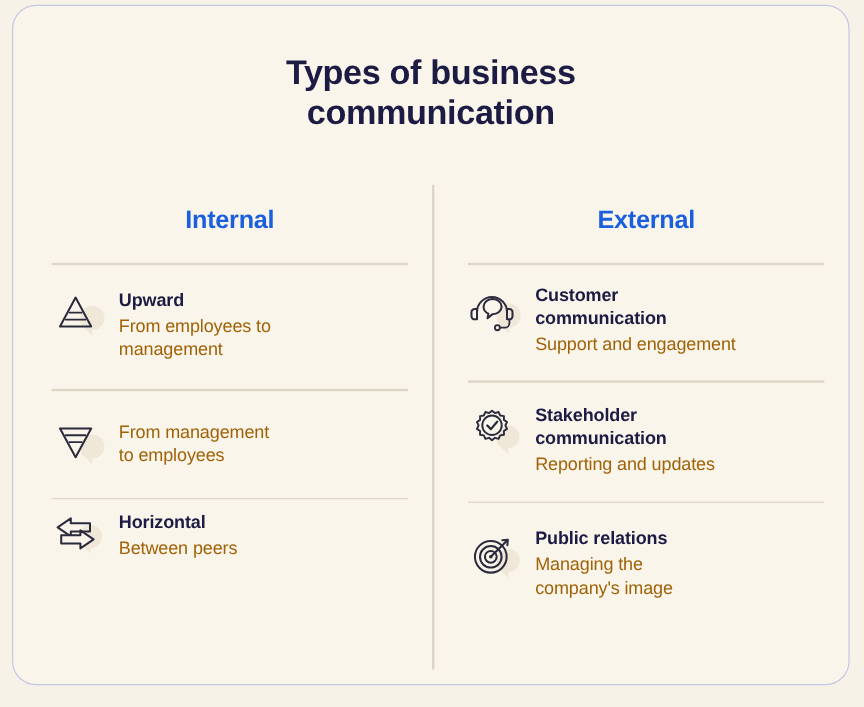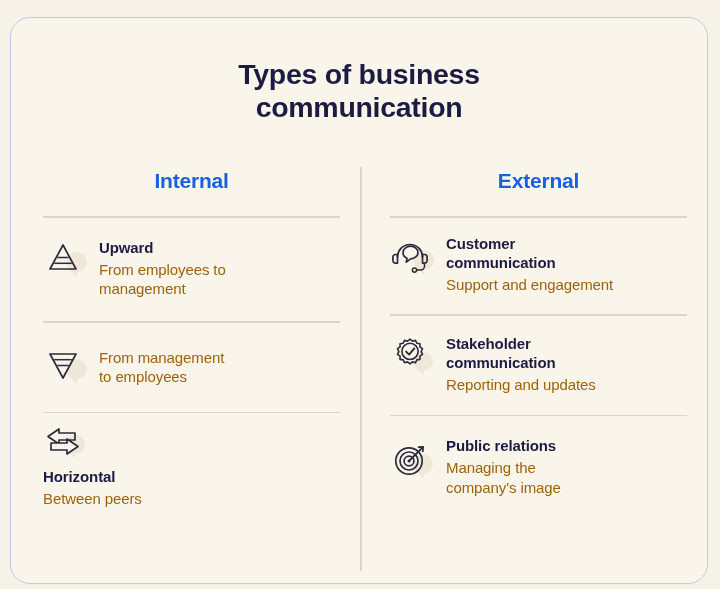--- a/index.html
+++ b/index.html
@@ -11,21 +11,21 @@
     height: 589px;
     background: #f7f2e7;
     font-family: "Liberation Sans", sans-serif;
     overflow: hidden;
   }
 
   
   #infographic-card {
     position: absolute;
     left: 10px;
-    top: 17px;
+    top: 4px;
     width: 698px;
     height: 567px;
     box-sizing: border-box;
     background: #faf5ea;
     border: 1.5px solid #c3c8e8;
     border-radius: 20px;
     overflow: hidden;
   }
 
   
@@ -64,21 +64,21 @@
   #column-divider {
     position: absolute;
     left: 349px;
     top: 13px;
     width: 1.5px;
     height: 404px;
     background: #ddd6c6;
   }
 
   .column-heading {
-    margin: 0;
+    margin: 16px;
     text-align: center;
     font-size: 21px;
     font-weight: bold;
     letter-spacing: -0.2px;
     color: #1a5fe0;
     line-height: 1;
     padding-top: 16px;
   }
 
   .heading-rule {
@@ -135,21 +135,21 @@
   .item-rule {
     height: 1.5px;
     background: #ddd6c6;
   }
 
   
   .column.left  .item-0 { padding-top: 18px; }
   .column.left  .rule-0 { margin-top: 22px; }
   .column.left  .item-1 { padding-top: 20px; }
   .column.left  .rule-1 { margin-top: 23px; }
-  .column.left  .item-2 { padding-top: 8px; flex-direction: column; }
+  .column.left  .item-2 { padding-top: 8px; }
 
   
   .column.right .item-0 { padding-top: 14px; }
   .column.right .rule-0 { margin-top: 20px; }
   .column.right .item-1 { padding-top: 16px; }
   .column.right .rule-1 { margin-top: 20px; }
   .column.right .item-2 { padding-top: 18px; }
 
   
   .column.right .item-0 .item-icon,

